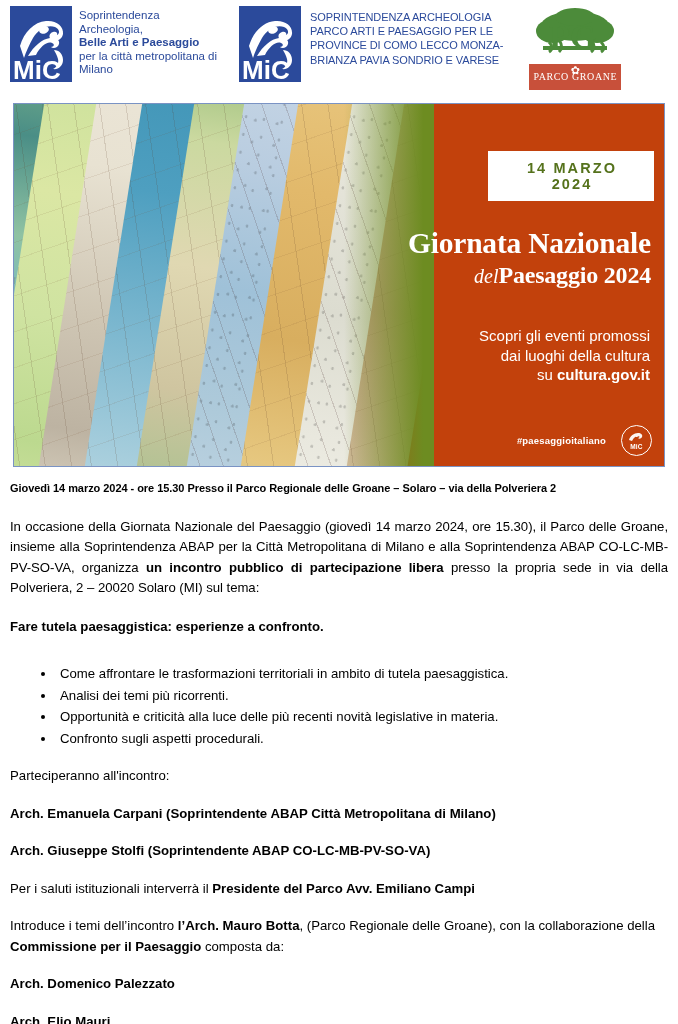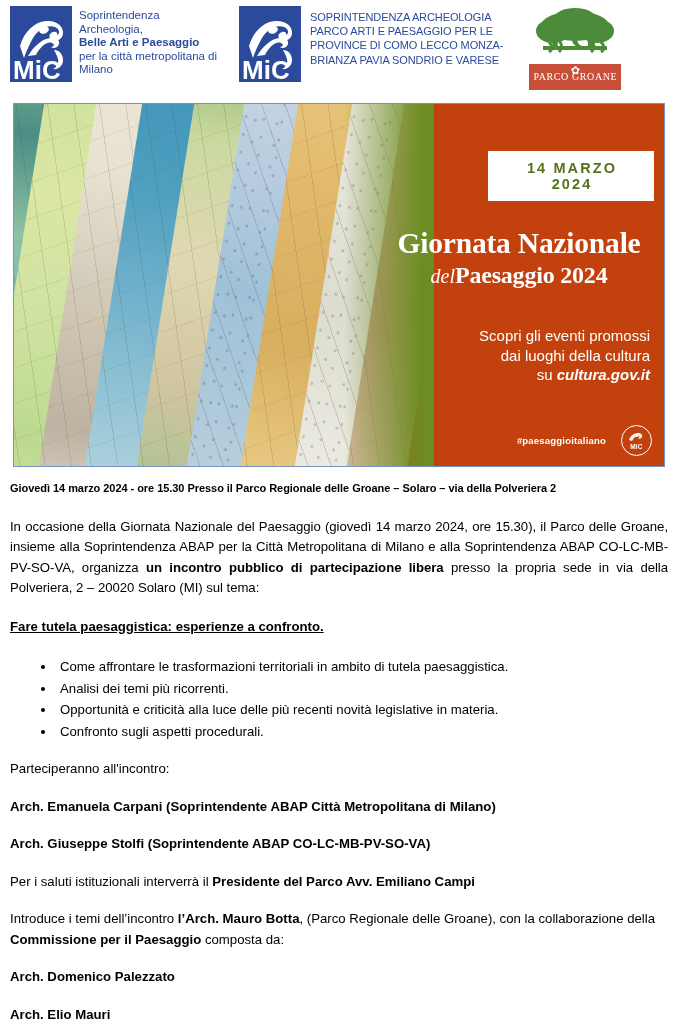--- a/index.html
+++ b/index.html
@@ -169,24 +169,24 @@
     font-weight: bold;
     letter-spacing: 2.1px;
     padding: 9px 22px 9px 24px;
     width: 166px;
     text-align: center;
     box-sizing: border-box;
   }
 
   .banner-title {
     position: absolute;
-    right: 0;
+    right: 13px;
     top: 122px;
     width: 290px;
-    text-align: center;
+    text-align: right;
     color: #ffffff;
     font-family: "Liberation Serif", serif;
   }
   .bt-line1 {
     font-size: 29.5px;
     font-weight: bold;
     line-height: 34px;
     letter-spacing: -0.2px;
     display: block;
   }
@@ -205,21 +205,21 @@
   .banner-sub {
     position: absolute;
     right: 14px;
     top: 222px;
     width: 270px;
     text-align: right;
     color: #ffffff;
     font-size: 15px;
     line-height: 19.5px;
   }
-  .banner-sub .strong { font-weight: bold; font-style: italic; }
+  .banner-sub .strong { font-weight: bold; }
 
   .banner-foot {
     position: absolute;
     right: 12px;
     bottom: 10px;
     display: flex;
     align-items: center;
     gap: 15px;
   }
   .hashtag {
@@ -261,22 +261,21 @@
     letter-spacing: -0.05px;
   }
   .para {
     margin: 0 0 18px 0;
     text-align: justify;
     letter-spacing: -0.05px;
   }
   .para .b { font-weight: bold; }
   .theme {
     font-weight: bold;
-    text-decoration: underline;
-    margin: 0 0 20px 0;
+    margin: 0 0 27px 0;
   }
   ul.bullets {
     margin: 0 0 17px 0;
     padding-left: 46px;
     list-style: disc;
   }
   ul.bullets li {
     margin: 0 0 1px 0;
     padding-left: 4px;
   }

